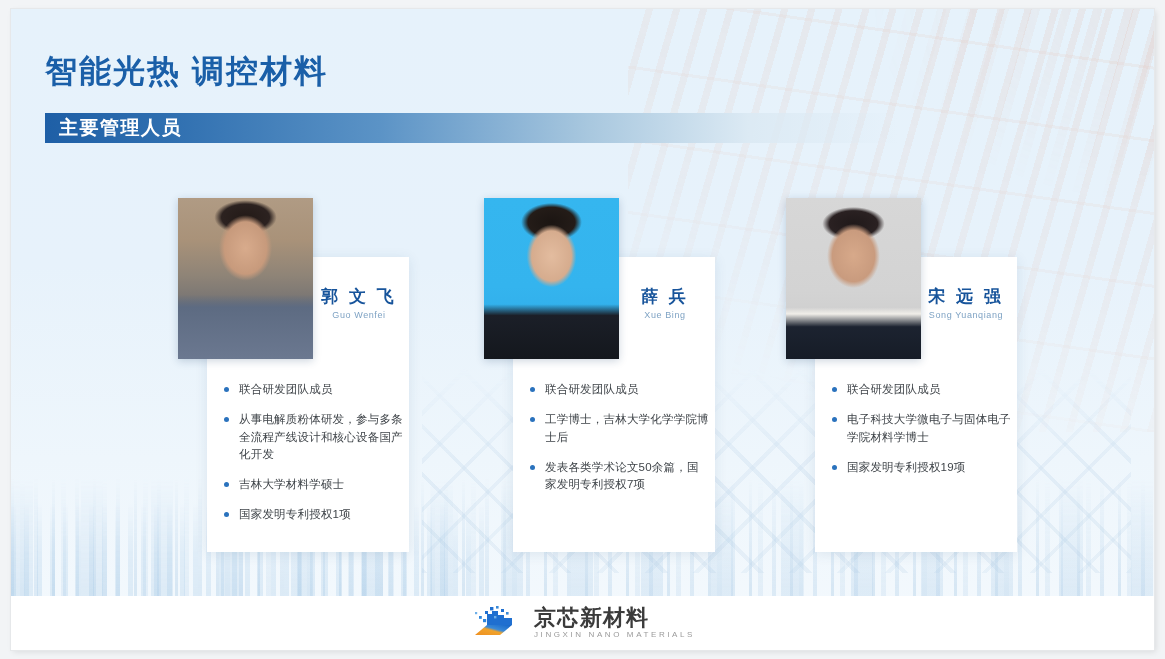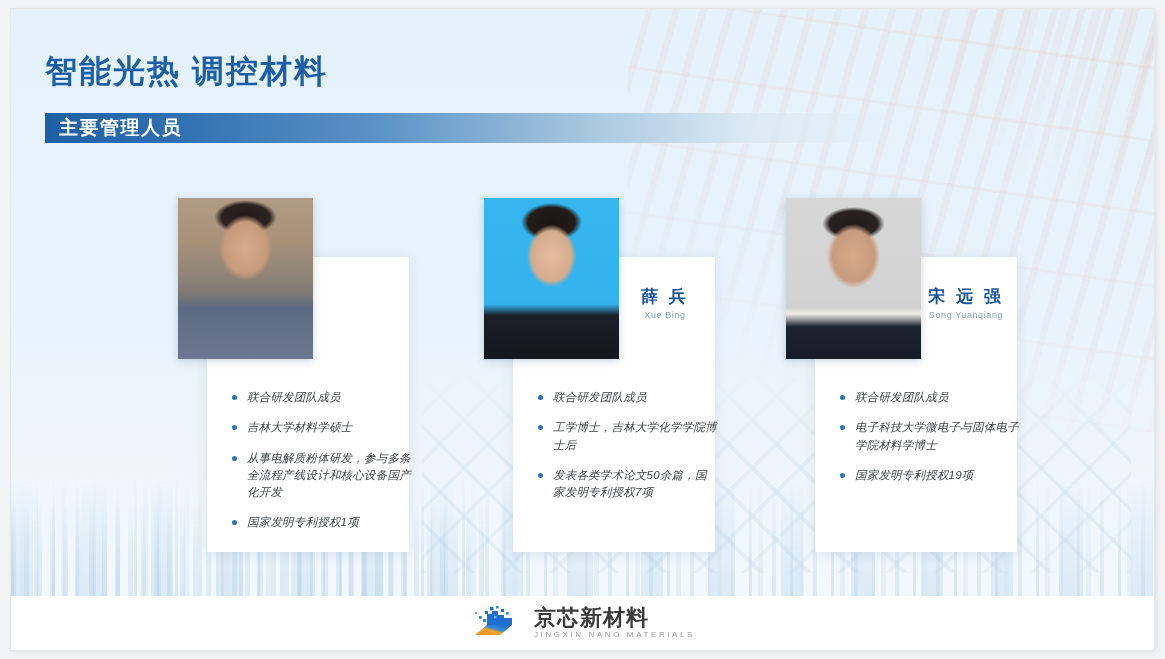--- a/index.html
+++ b/index.html
@@ -142,21 +142,21 @@
     font-size:17px;font-weight:bold;color:#17549b;
     letter-spacing:3px;line-height:1.2;
     white-space:pre;
   }
   .pinyin{
     margin-top:3px;
     font-size:9px;color:#7fa3c4;letter-spacing:.6px;
   }
   .bullets{
     position:absolute;
-    list-style:none;margin:16px;padding:0;font-style:italic;
+    list-style:none;margin:8px;padding:0;
   }
   .bullets li{
     position:relative;
     padding-left:15px;
     margin-bottom:13px;
     font-size:11.5px;line-height:1.5;
     color:#3f4449;
     letter-spacing:.2px;
   }
   .bullets li::before{
@@ -205,25 +205,29 @@
   <div class="person" style="left:156px;top:178px;width:242px;height:365px;">
     <div class="card" style="left:40px;top:70px;width:202px;height:295px;"></div>
 
     <div class="photo" style="left:11px;top:11px;
          background-image:
            radial-gradient(ellipse 34px 42px at 50% 31%, #d8ab8c 0%, #c79a7c 62%, rgba(199,154,124,0) 78%),
            radial-gradient(ellipse 40px 22px at 50% 12%, #231a17 0%, #2c2220 60%, rgba(44,34,32,0) 78%),
            linear-gradient(180deg, rgba(0,0,0,0) 60%, #5d6b82 68%, #6b7890 100%),
            linear-gradient(180deg,#b09b84 0%, #a99279 26%, #8f8477 48%, #6f6f72 70%, #5c6475 100%);"></div>
 
+    <div class="name-block" style="left:142px;top:100px;width:100px;">
+      <div class="name">郭 文 飞</div>
+      <div class="pinyin">Guo Wenfei</div>
+    </div>
 
     <ul class="bullets" style="left:49px;top:186px;width:180px;">
       <li>联合研发团队成员</li>
+      <li>从事电解质粉体研发，参与多条全流程产线设计和核心设备国产化开发</li>
       <li>吉林大学材料学硕士</li>
-      <li>从事电解质粉体研发，参与多条全流程产线设计和核心设备国产化开发</li>
       <li>国家发明专利授权1项</li>
     </ul>
   </div>
 
   <div class="person" style="left:462px;top:178px;width:242px;height:365px;">
     <div class="card" style="left:40px;top:70px;width:202px;height:295px;"></div>
 
     <div class="photo" style="left:11px;top:11px;
          background-image:
            radial-gradient(ellipse 31px 39px at 50% 36%, #e3bc9f 0%, #d6ac8e 64%, rgba(214,172,142,0) 80%),

